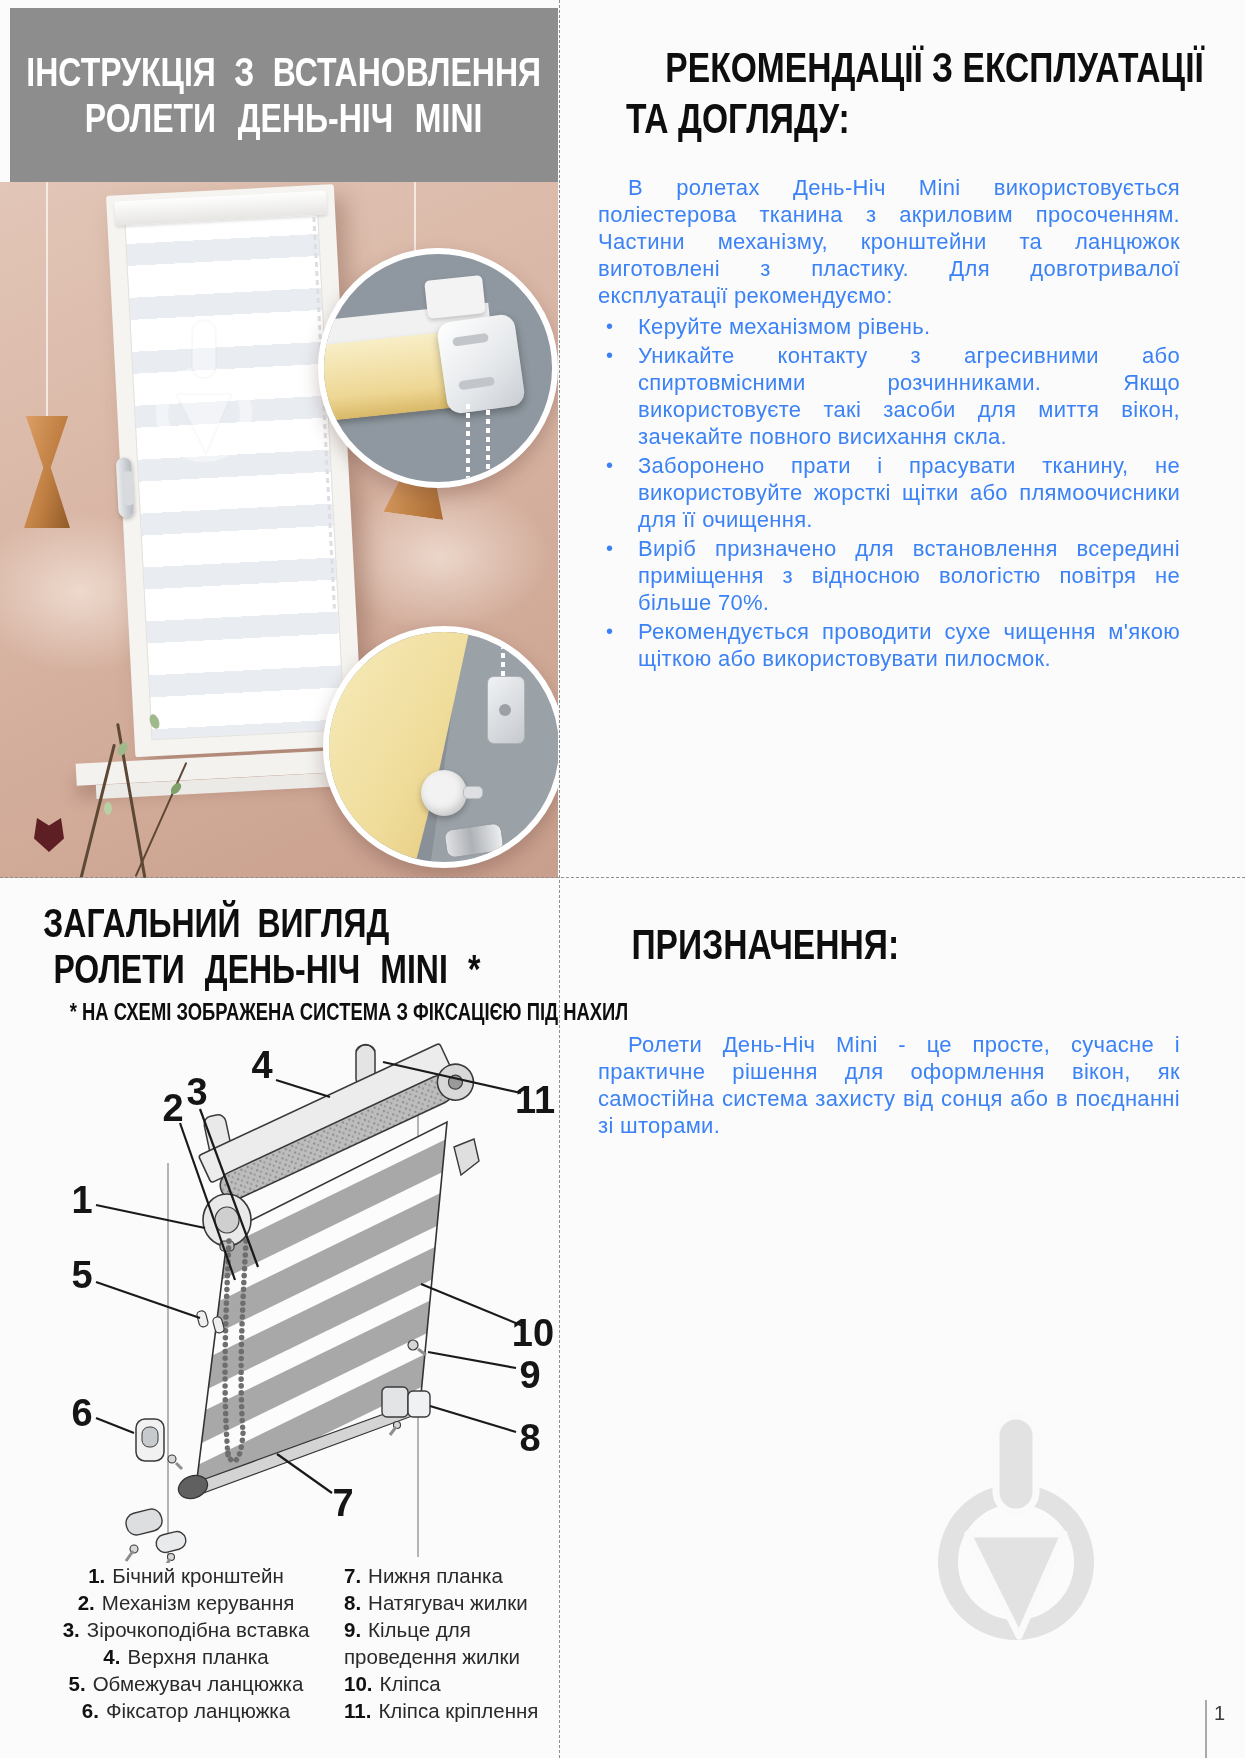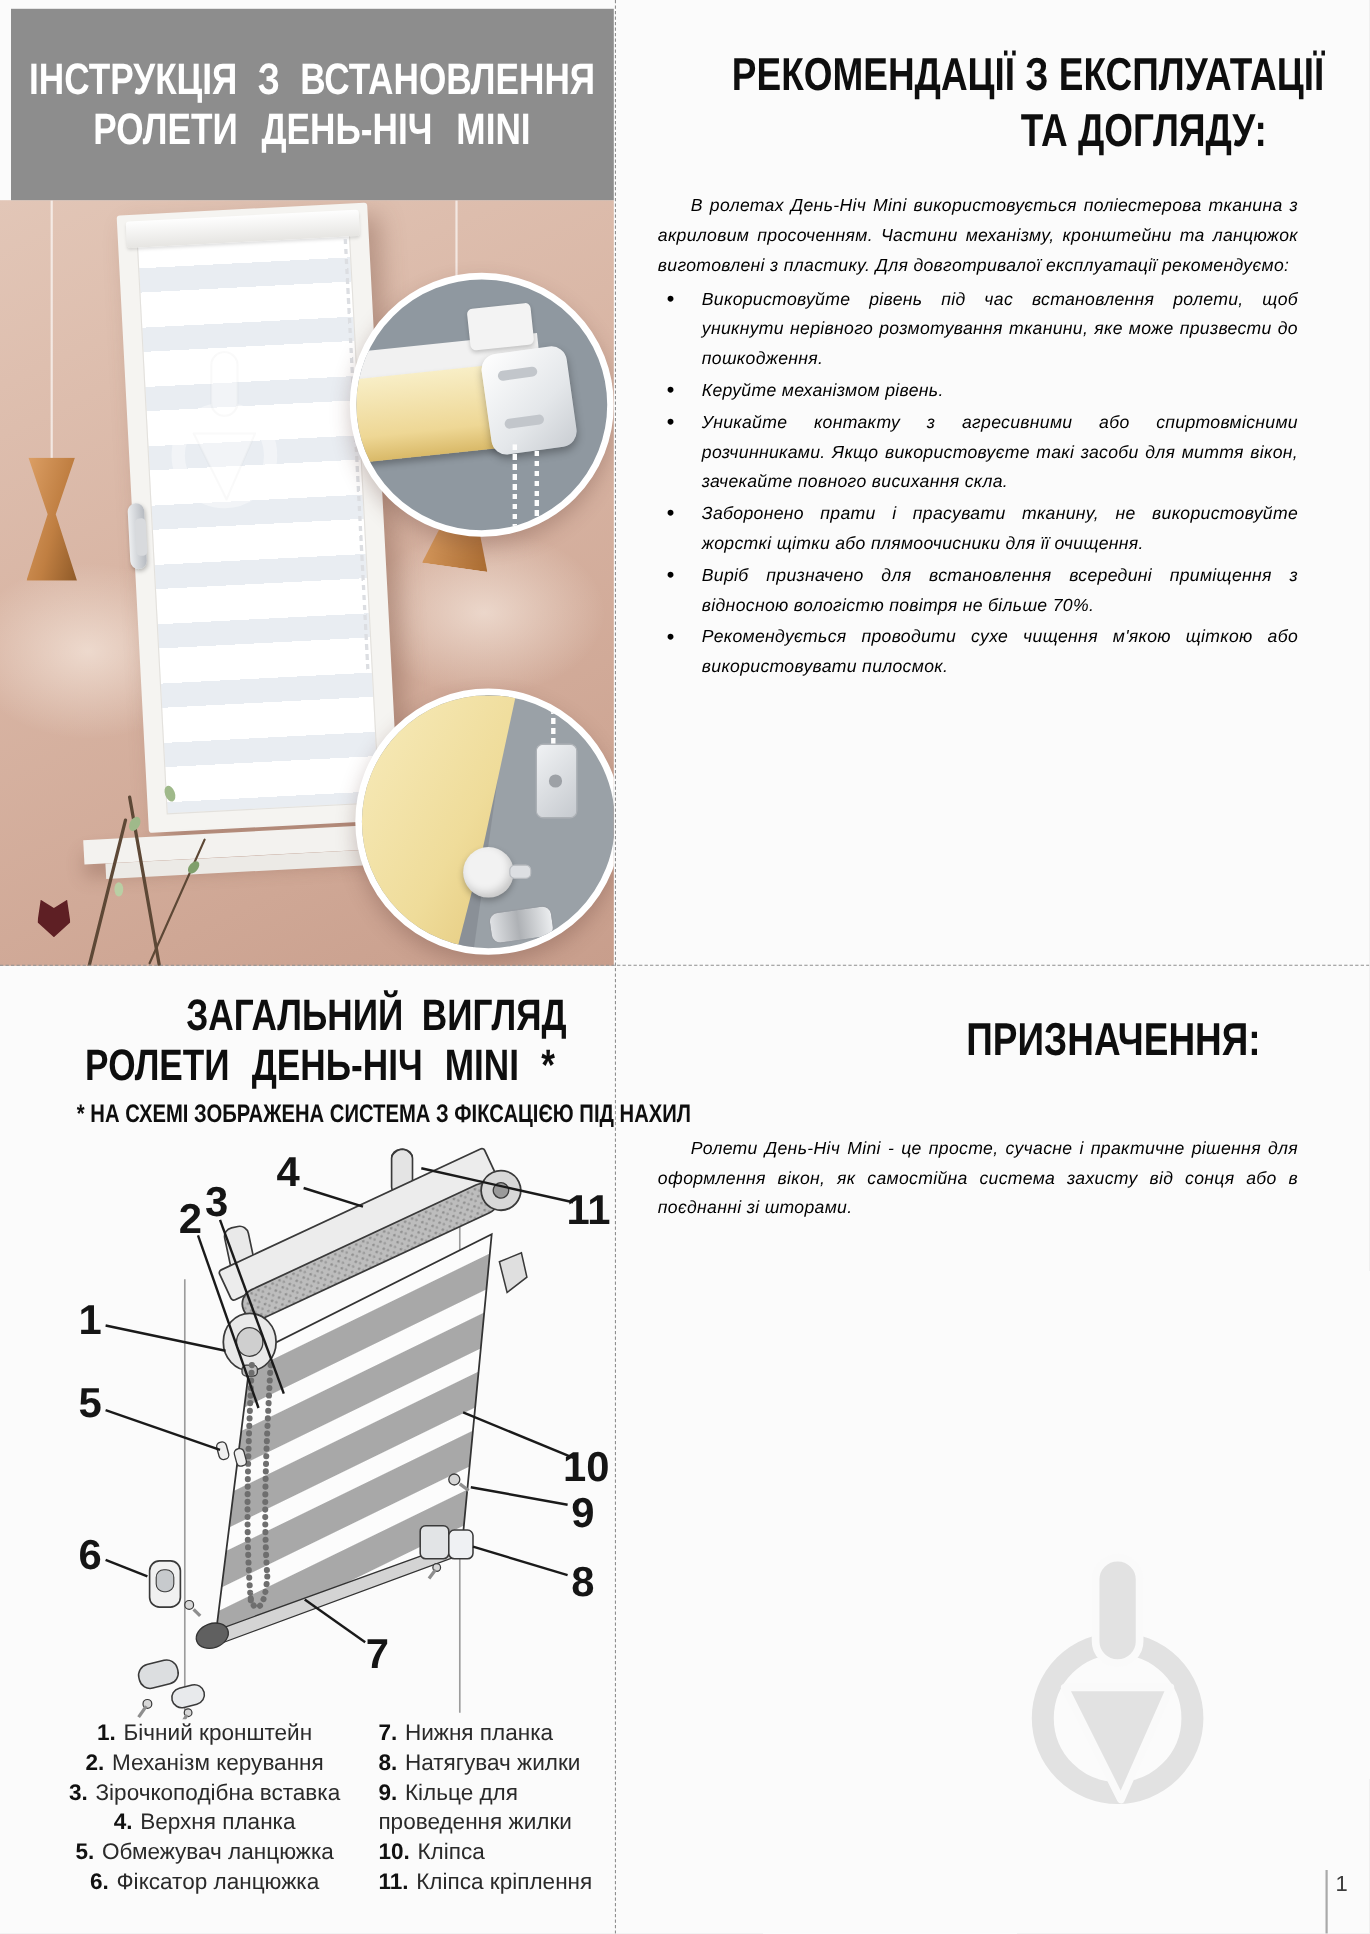--- a/index.html
+++ b/index.html
@@ -2,21 +2,21 @@
 <html><head>
 <meta charset="utf-8">
 <style>
   html,body{margin:0;padding:0;background:#e8e8e8;}
   .page{position:relative;width:1245px;height:1758px;background:#fbfbfb;overflow:hidden;
         font-family:"Liberation Sans",sans-serif;color:#1a1a1a;}
   .abs{position:absolute;}
   
   .cond{display:inline-block;font-weight:700;transform:scaleX(0.8);transform-origin:50% 50%;
         white-space:nowrap;color:#0e0e0e;}
-  .center{text-align:right;}
+  .center{text-align:left;}
   
   .vdash{position:absolute;left:559px;top:0;height:1758px;width:0;border-left:1.6px dashed #8f8f8f;z-index:40;}
   .hdash{position:absolute;left:0;top:877px;width:1245px;height:0;border-top:1.6px dashed #8f8f8f;z-index:40;}
   
   .hdr{left:10px;top:8px;width:548px;height:174px;background:#8d8d8d;display:flex;flex-direction:column;
        justify-content:center;align-items:center;gap:2px;z-index:5;}
   .hdr .cond{color:#fff;font-size:40px;line-height:1.1;word-spacing:12px;}
   
   .photo{left:0;top:182px;width:558px;height:696px;overflow:hidden;z-index:1;
          background:linear-gradient(155deg,#e2c6b7 0%,#d9b6a5 40%,#cfa795 78%,#c89e8c 100%);}
@@ -72,21 +72,21 @@
   .cb-tens{position:absolute;left:158px;top:44px;width:36px;height:66px;border-radius:7px;
            background:linear-gradient(135deg,#f0f2f4,#c6cacf);border:1px solid #aeb2b7;}
   .cb-screw{position:absolute;left:170px;top:72px;width:12px;height:12px;border-radius:50%;background:#9da1a6;}
   .cb-cyl{position:absolute;left:116px;top:194px;width:56px;height:27px;border-radius:9px;transform:rotate(-8deg);
           background:linear-gradient(90deg,#dfe1e4,#aeb1b5 45%,#eceef0);border:1px solid #989da3;}
   
   .col-r{left:598px;width:582px;}
   .rec{top:0;}
   .rec .hblock{padding-top:42px;line-height:1.22;}
   .h1{font-size:42px;}
-  .body-p{font-size:16px;line-height:27px;letter-spacing:.3px;text-align:justify;color:#000000;font-style:italic;}
+  .body-p{font-size:22px;line-height:27px;letter-spacing:.3px;text-align:justify;color:#3b82f6;}
   .indent{text-indent:30px;}
   .bullets{margin-top:2px;}
   .b-row{position:relative;padding-left:40px;margin-top:2px;}
   .b-row::before{content:"\2022";position:absolute;left:8px;top:0;font-size:20px;}
   
   .ovw-head{left:0;top:878px;width:558px;z-index:5;}
   .ovw-head .hblock{padding-top:22px;line-height:1.16;}
   .h2{font-size:40px;word-spacing:10px;}
   .note{font-size:23px;margin-top:6px;}
   .diagram{left:30px;top:1035px;width:528px;height:528px;z-index:4;}
@@ -175,21 +175,20 @@
     </svg>
   </div>
 
   <div class="abs col-r rec">
     <div class="hblock center">
       <span class="cond h1">РЕКОМЕНДАЦІЇ З ЕКСПЛУАТАЦІЇ</span><br>
       <span class="cond h1">ТА ДОГЛЯДУ:</span>
     </div>
     <p class="body-p indent" style="margin:30px 0 4px 0;">В ролетах День-Ніч Mini використовується поліестерова тканина з акриловим просоченням. Частини механізму, кронштейни та ланцюжок виготовлені з пластику. Для довготривалої експлуатації рекомендуємо:</p>
     <div class="bullets">
-      <div class="b-row body-p">Використовуйте рівень під час встановлення ролети, щоб уникнути нерівного розмотування тканини, яке може призвести до пошкодження.</div>
       <div class="b-row body-p">Керуйте механізмом рівень.</div>
       <div class="b-row body-p">Уникайте контакту з агресивними або спиртовмісними розчинниками. Якщо використовуєте такі засоби для миття вікон, зачекайте повного висихання скла.</div>
       <div class="b-row body-p">Заборонено прати і прасувати тканину, не використовуйте жорсткі щітки або плямоочисники для її очищення.</div>
       <div class="b-row body-p">Виріб призначено для встановлення всередині приміщення з відносною вологістю повітря не більше 70%.</div>
       <div class="b-row body-p">Рекомендується проводити сухе чищення м'якою щіткою або використовувати пилосмок.</div>
     </div>
   </div>
 
   <div class="abs ovw-head center">
     <div class="hblock">

